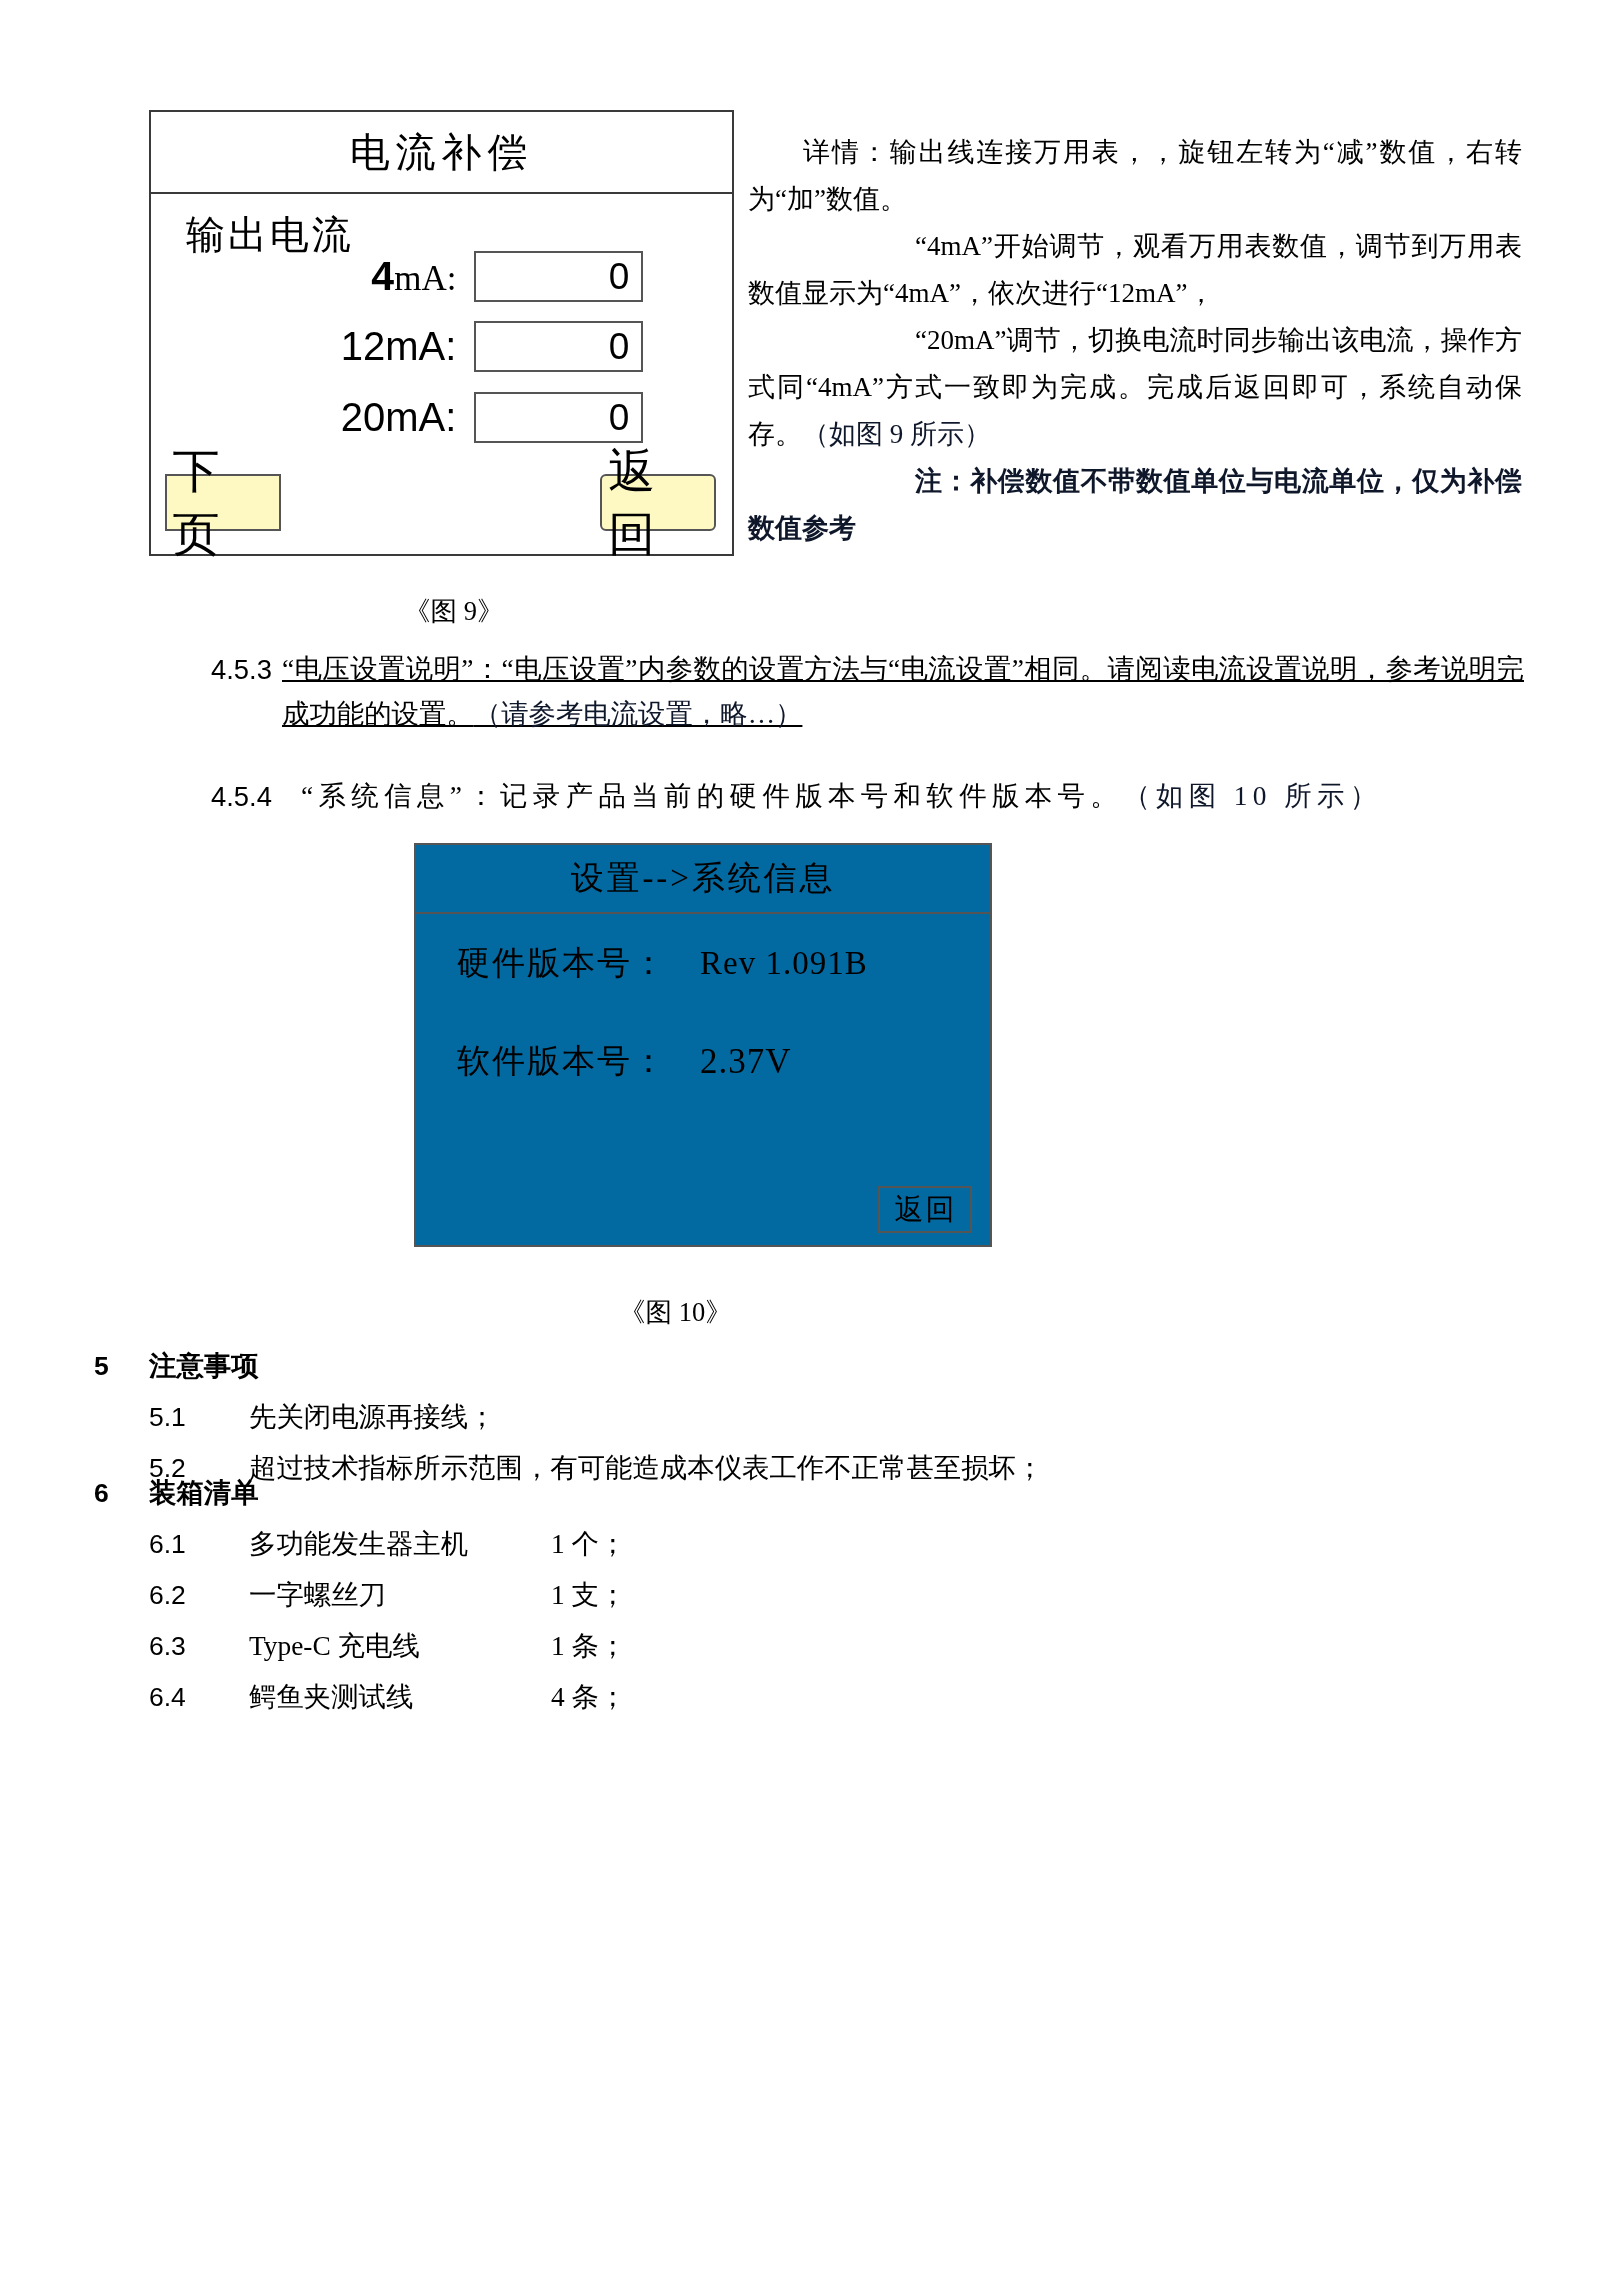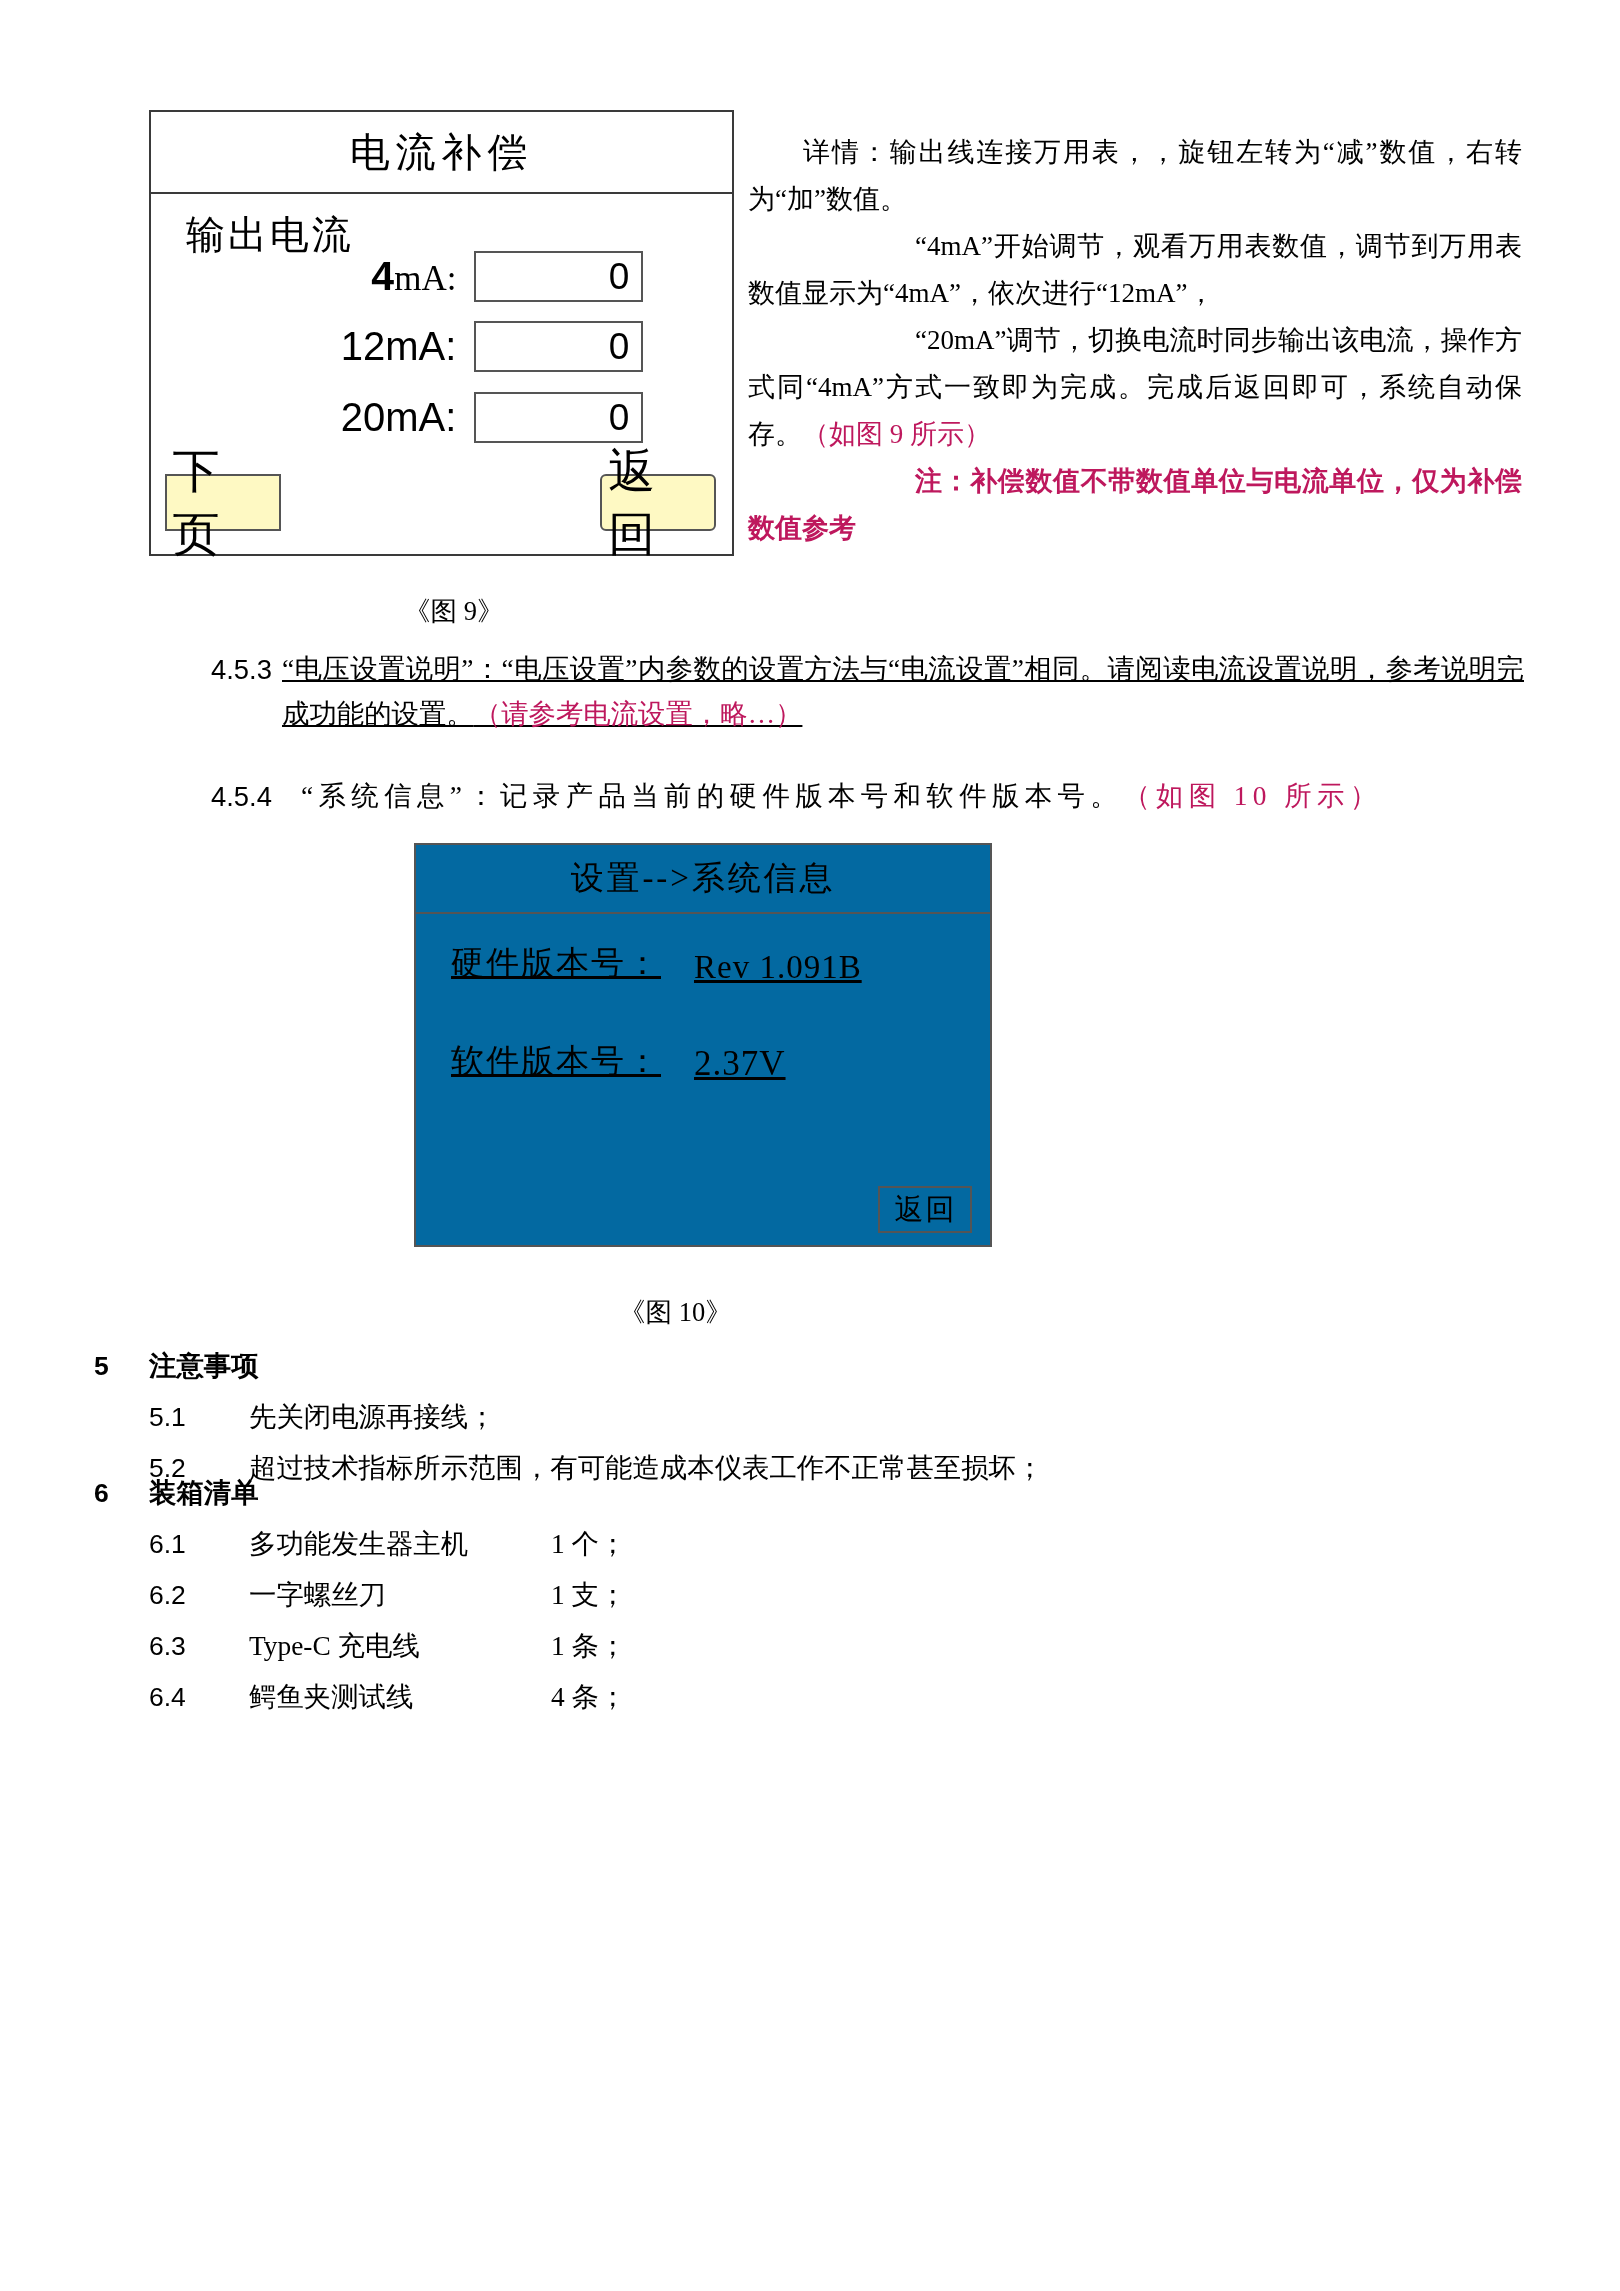--- a/index.html
+++ b/index.html
@@ -11,21 +11,21 @@
     width: 1620px;
     height: 2292px;
     position: relative;
     font-family: "Liberation Serif", "DejaVu Serif", serif;
     color: #000000;
     overflow: hidden;
   }
 
   
   .abs { position: absolute; }
-  .red { color: #be185d; }
+  .red { color: #0f172a; }
   .bold { font-weight: bold; }
   .sans { font-family: "Liberation Sans", "DejaVu Sans", sans-serif; }
 
   
   #figure9 {
     left: 149px;
     top: 110px;
     width: 585px;
     height: 446px;
     border: 2px solid #3a3a3a;
@@ -168,26 +168,25 @@
     align-items: center;
     justify-content: center;
   }
   #fig10-title {
     font-size: 33px;
     letter-spacing: 2.9px;
   }
   #fig10-body { position: relative; height: 333px; }
   .fig10-row {
     position: absolute;
-    left: 35px;
+    left: 41px;
     right: 19.6px;
     display: flex;
-    align-items: flex-end;
+    align-items: center;
     font-size: 33px;
-    text-decoration: underline;
   }
   .fig10-row .k { letter-spacing: 2px; }
   .fig10-row .v {
     margin-left: 33px;
     font-family: "Liberation Serif", "DejaVu Serif", serif;
     letter-spacing: 1px;
   }
   #fig10-hw { top: 27.4px; }
   #fig10-sw { top: 125px; }
   #fig10-sw .v { font-size: 35px; }

